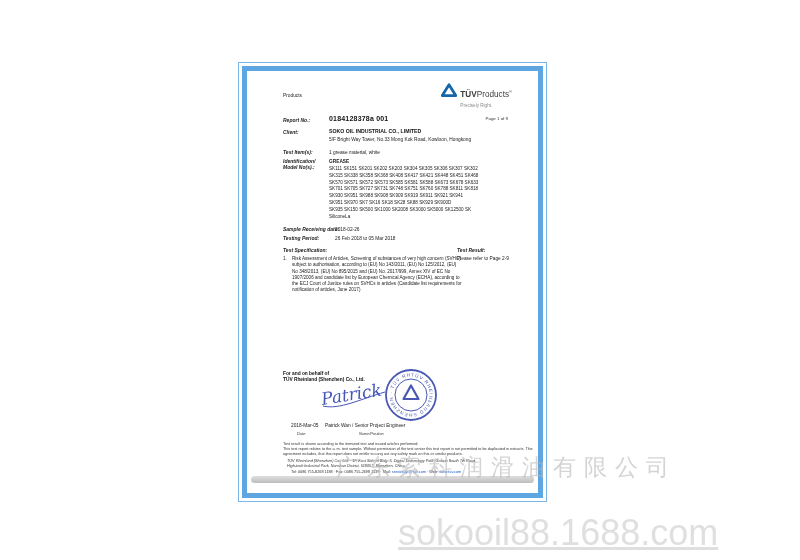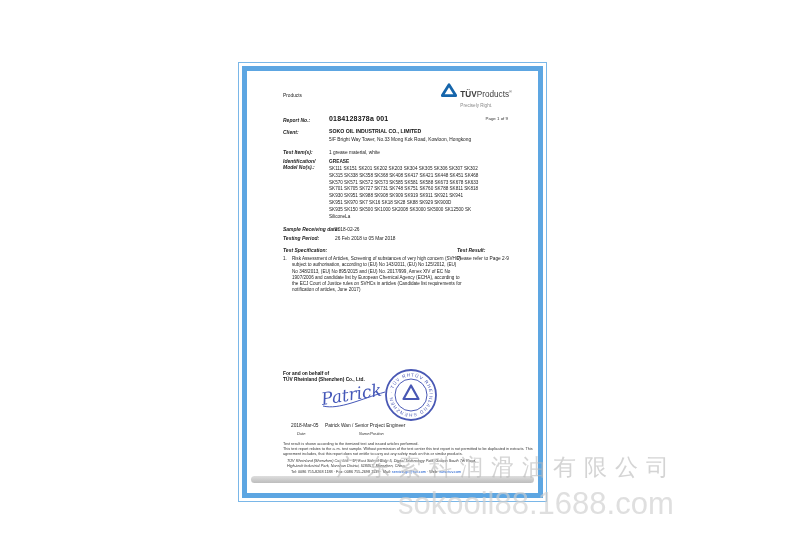--- a/index.html
+++ b/index.html
@@ -28,22 +28,22 @@
   .logo .brand b{color:#3c3c3c;font-weight:800;}
   .logo .reg{font-size:4px;vertical-align:super;}
   .logo .tag{font-size:4.6px;color:#8a8a8a;margin-top:1.5px;}
   .micro{font-size:3.8px;color:#333;white-space:nowrap;}
   .microi{font-size:3.8px;font-style:italic;color:#333;white-space:nowrap;}
   .link{color:#1155cc;}
   .graybar{position:absolute;left:4px;right:4px;top:405px;height:7px;border-radius:4px;
            background:linear-gradient(#dedede,#bdbdbd);}
   .wm1{position:absolute;left:336px;top:452px;font-size:23px;letter-spacing:8px;
        color:rgba(185,185,185,.62);font-family:Liberation Serif, serif;white-space:nowrap;z-index:5;}
-  .wm2{position:absolute;left:398px;top:486px;font-size:31px;
-       color:rgba(206,206,206,.65);font-family:"Liberation Sans",sans-serif;white-space:nowrap;z-index:5;}
+  .wm2{position:absolute;left:398px;top:512px;font-size:36px;
+       color:rgba(206,206,206,.65);font-family:"Liberation Sans",sans-serif;white-space:nowrap;z-index:5;text-decoration:underline;}
   .sig{position:absolute;left:70px;top:306px;}
   .stamp{position:absolute;left:136px;top:296px;opacity:.92;}
 </style>
 </head>
 <body>
 
 <div class="stage">
 
   <div class="doc">
     <div class="frame">

